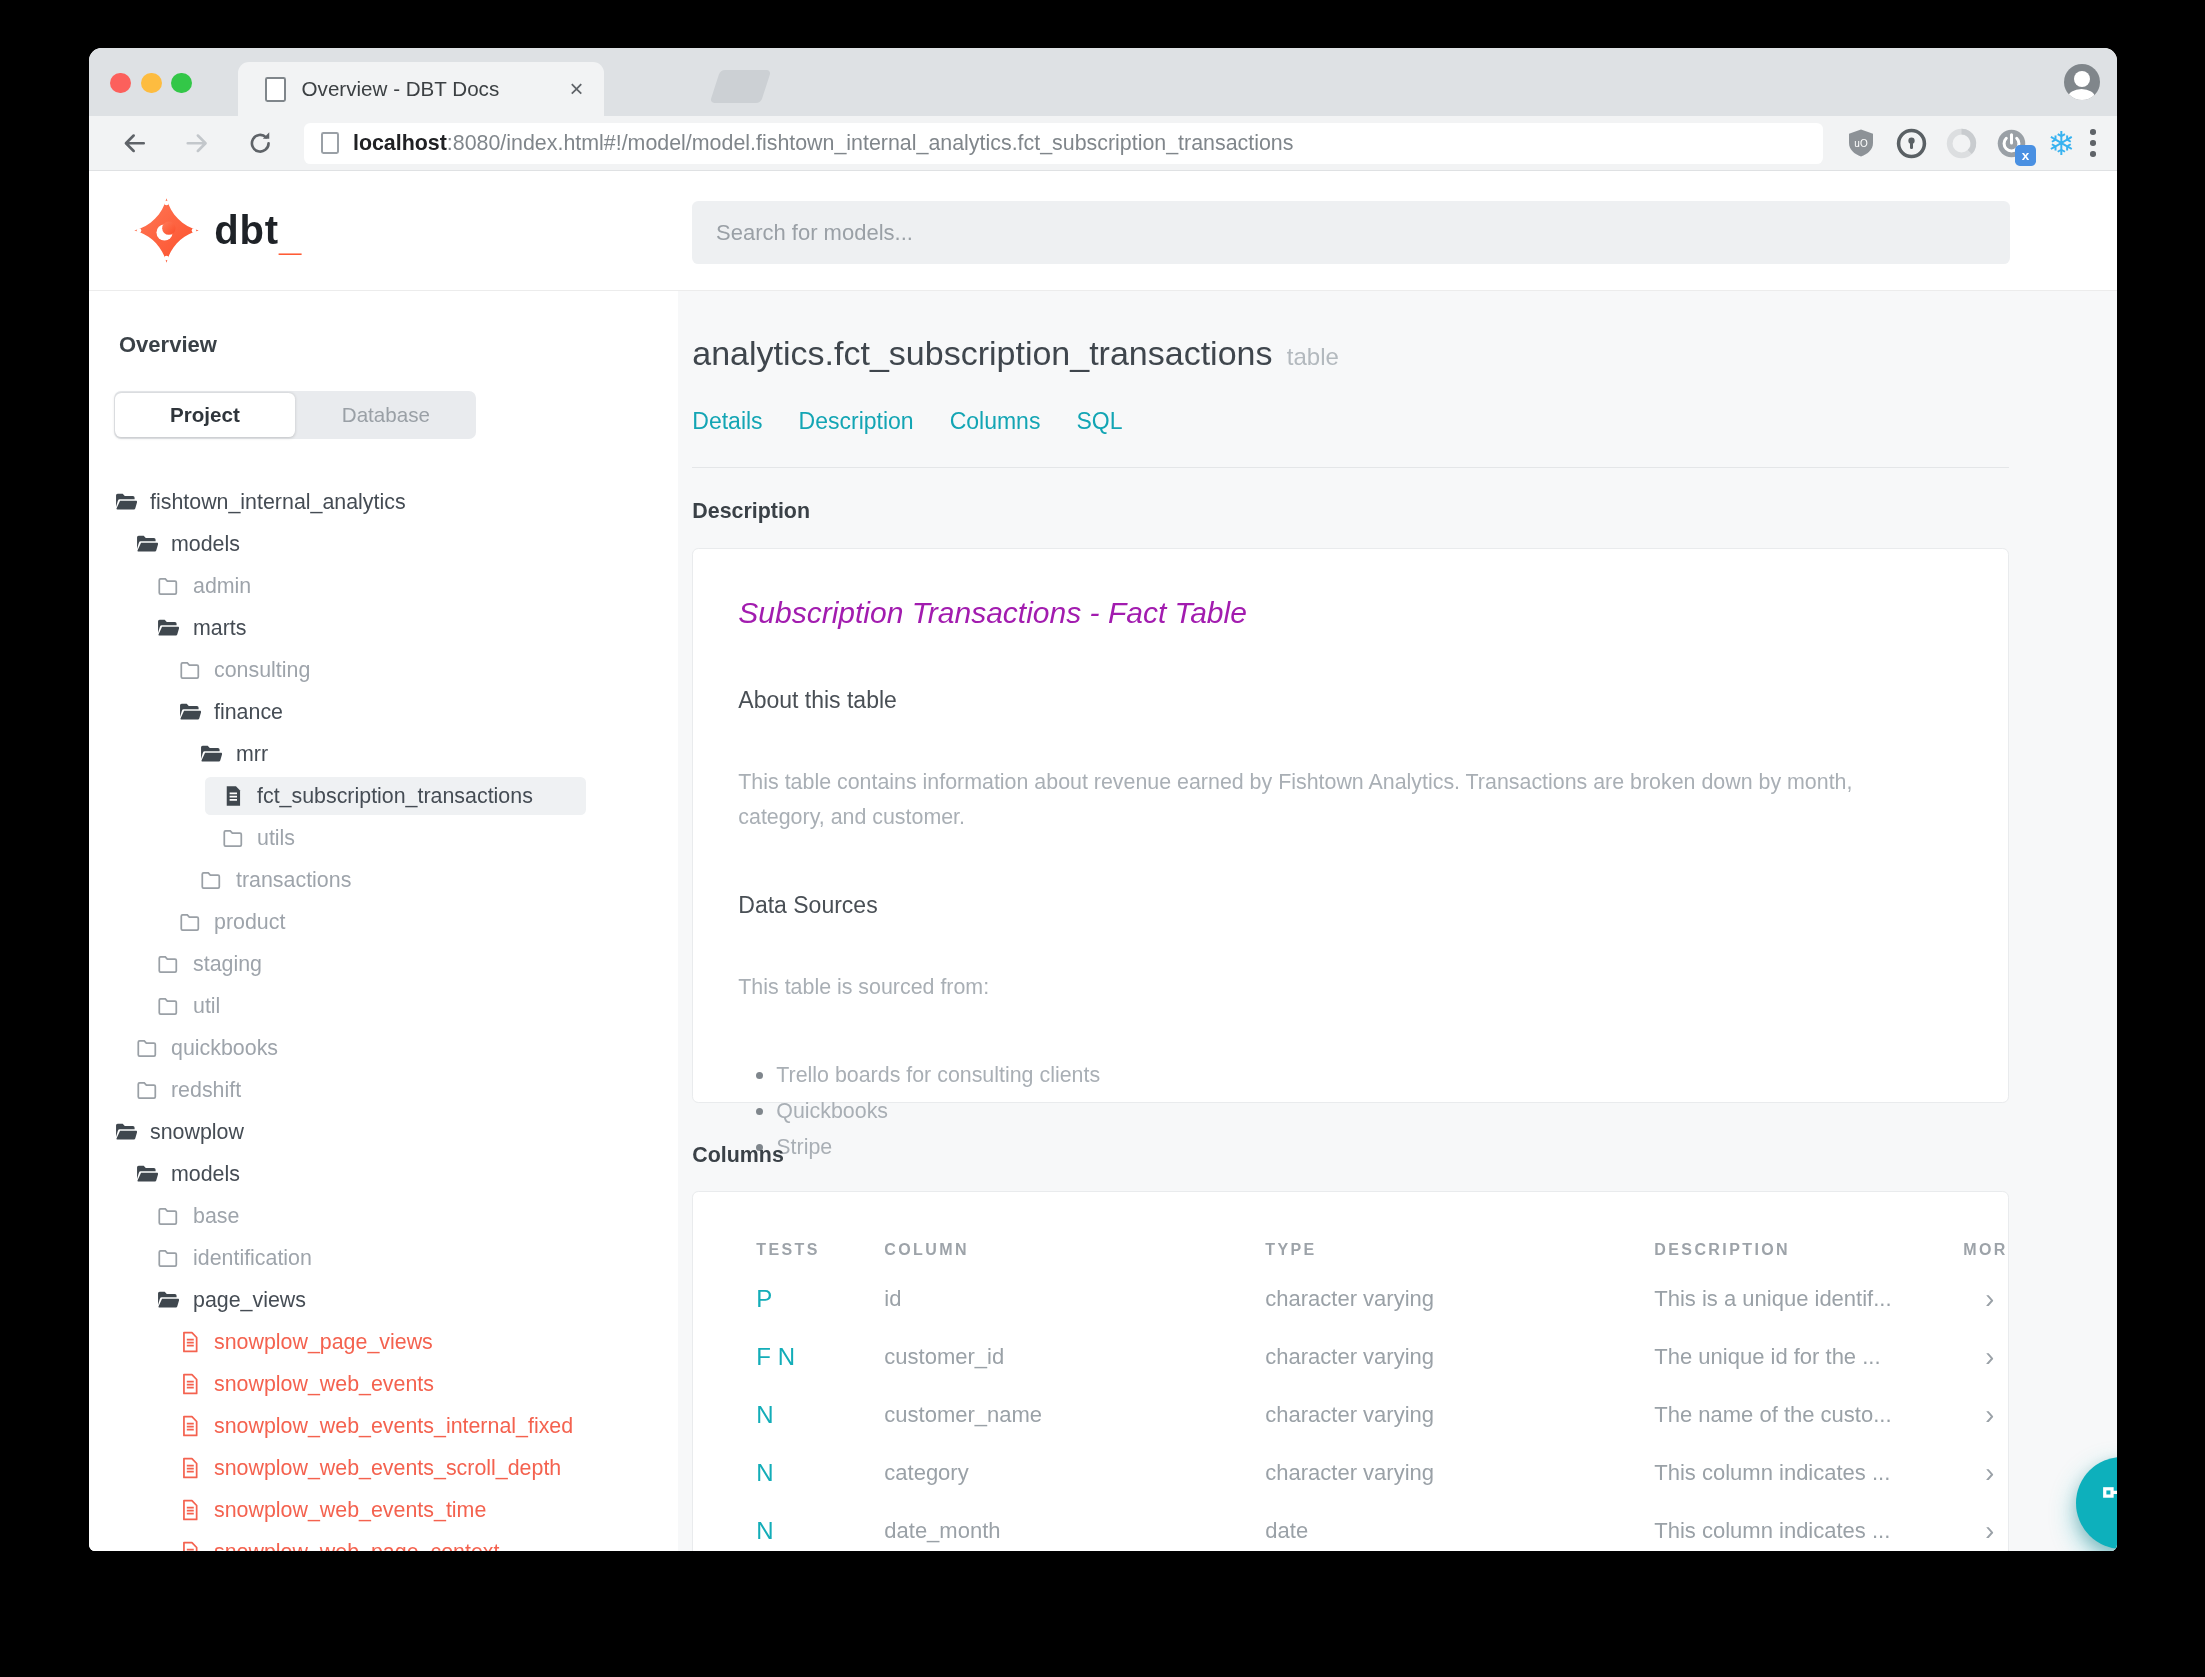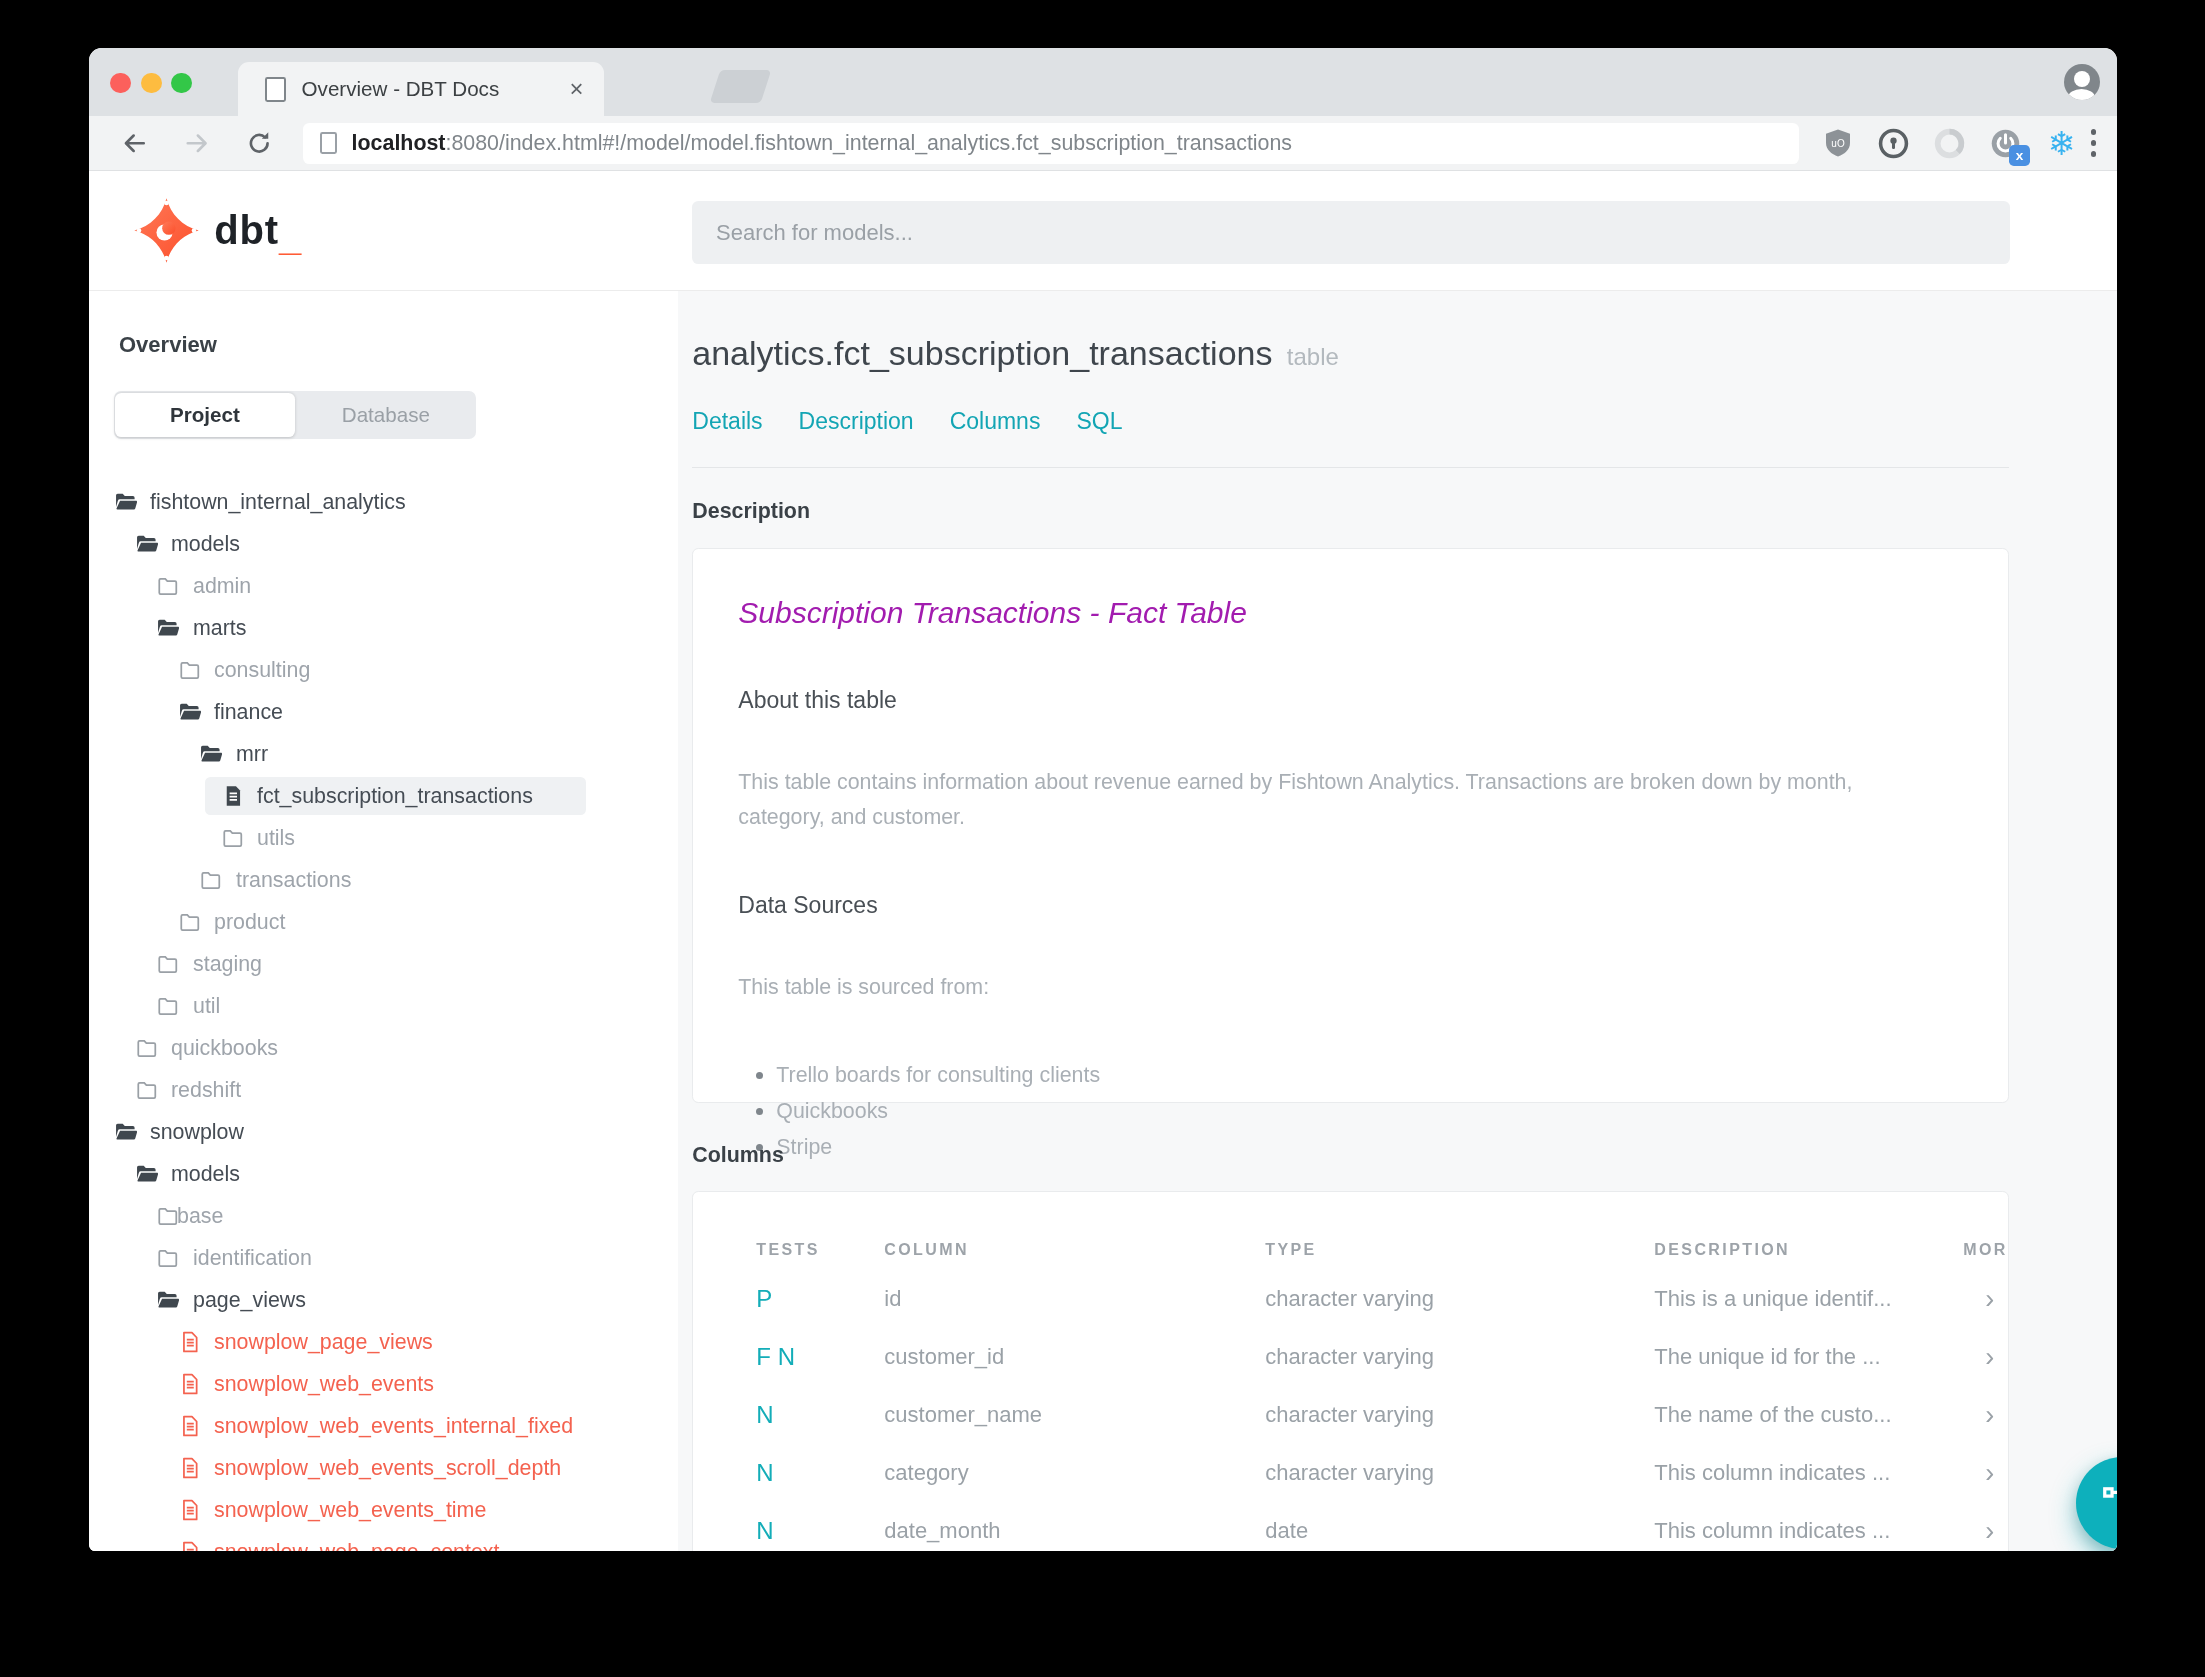--- a/index.html
+++ b/index.html
@@ -32,21 +32,21 @@
   .toolbar { position:absolute; left:0; top:68px; width:100%; height:55px; background:#f2f3f4;
              border-bottom:0.8px solid #dfe1e3; display:flex; align-items:center; }
   .nav-ic { width:32px; height:32px; display:flex; align-items:center; justify-content:center; }
   .ic-back { margin-left:30px; } .ic-fwd { margin-left:33px; } .ic-reload { margin-left:32px; }
   .urlbar { margin-left:28.5px; width:1596px; height:41px; background:#fff; border-radius:6.3px;
             display:flex; align-items:center; overflow:hidden; }
   .url-fav { width:17.4px; height:22px; border:2px solid #9aa0a6; border-radius:2.4px; margin-left:17.4px; flex:none; }
   .url-text { margin-left:14.3px; font-size:21.4px; white-space:nowrap; }
   .url-host { color:#202124; font-weight:bold; }
   .url-rest { color:#80868b; }
-  .ext { display:flex; align-items:center; margin-left:20.6px; gap:20px; }
+  .ext { display:flex; align-items:center; margin-left:20.6px; gap:14px; }
   .ext-slot { width:36px; height:36px; position:relative; display:flex; align-items:center; justify-content:center; }
   .x-badge { position:absolute; right:-6.3px; bottom:-4.8px; width:20.6px; height:20.6px; background:#4a90e2;
              border-radius:4.8px; color:#fff; font-size:13.5px; font-weight:bold; display:flex; align-items:center; justify-content:center; }
   .snow { font-size:33px; color:#38b2f0; line-height:1; }
   .menu-dots { width:6.3px; display:flex; flex-direction:column; gap:5.5px; margin:0 20.6px 0 11px; }
   .menu-dots i { width:5.5px; height:5.5px; border-radius:50%; background:#5f6368; }
 
   
   .app-header { position:absolute; left:0; top:124px; width:100%; height:119px; background:#fff;
                 border-bottom:0.8px solid #ececec; }
@@ -365,21 +365,21 @@
                 </svg>
               </span>
               <span class="tree-lb tone-dark" style="left: 82px;">models</span>
             </div>
             <div class="tree-row">
               <span class="tree-ic" style="left: 67px;">
                 <svg viewBox="0 0 24 24">
     <path fill="none" stroke="#9aa0a6" stroke-width="1.7" d="M3.2 18.6V6.3c0-.7.55-1.3 1.25-1.3h4.6l2 2.2h7.5c.7 0 1.25.6 1.25 1.3v10.1c0 .7-.55 1.3-1.25 1.3H4.45c-.7 0-1.25-.6-1.25-1.3z"></path>
                 </svg>
               </span>
-              <span class="tree-lb tone-muted" style="left: 88px; text-align: right;">base</span>
+              <span class="tree-lb tone-muted" style="left: 104px; text-align: right;">base</span>
             </div>
             <div class="tree-row">
               <span class="tree-ic" style="left: 67px;">
                 <svg viewBox="0 0 24 24">
     <path fill="none" stroke="#9aa0a6" stroke-width="1.7" d="M3.2 18.6V6.3c0-.7.55-1.3 1.25-1.3h4.6l2 2.2h7.5c.7 0 1.25.6 1.25 1.3v10.1c0 .7-.55 1.3-1.25 1.3H4.45c-.7 0-1.25-.6-1.25-1.3z"></path>
                 </svg>
               </span>
               <span class="tree-lb tone-muted" style="left: 104px;">identification</span>
             </div>
             <div class="tree-row">

